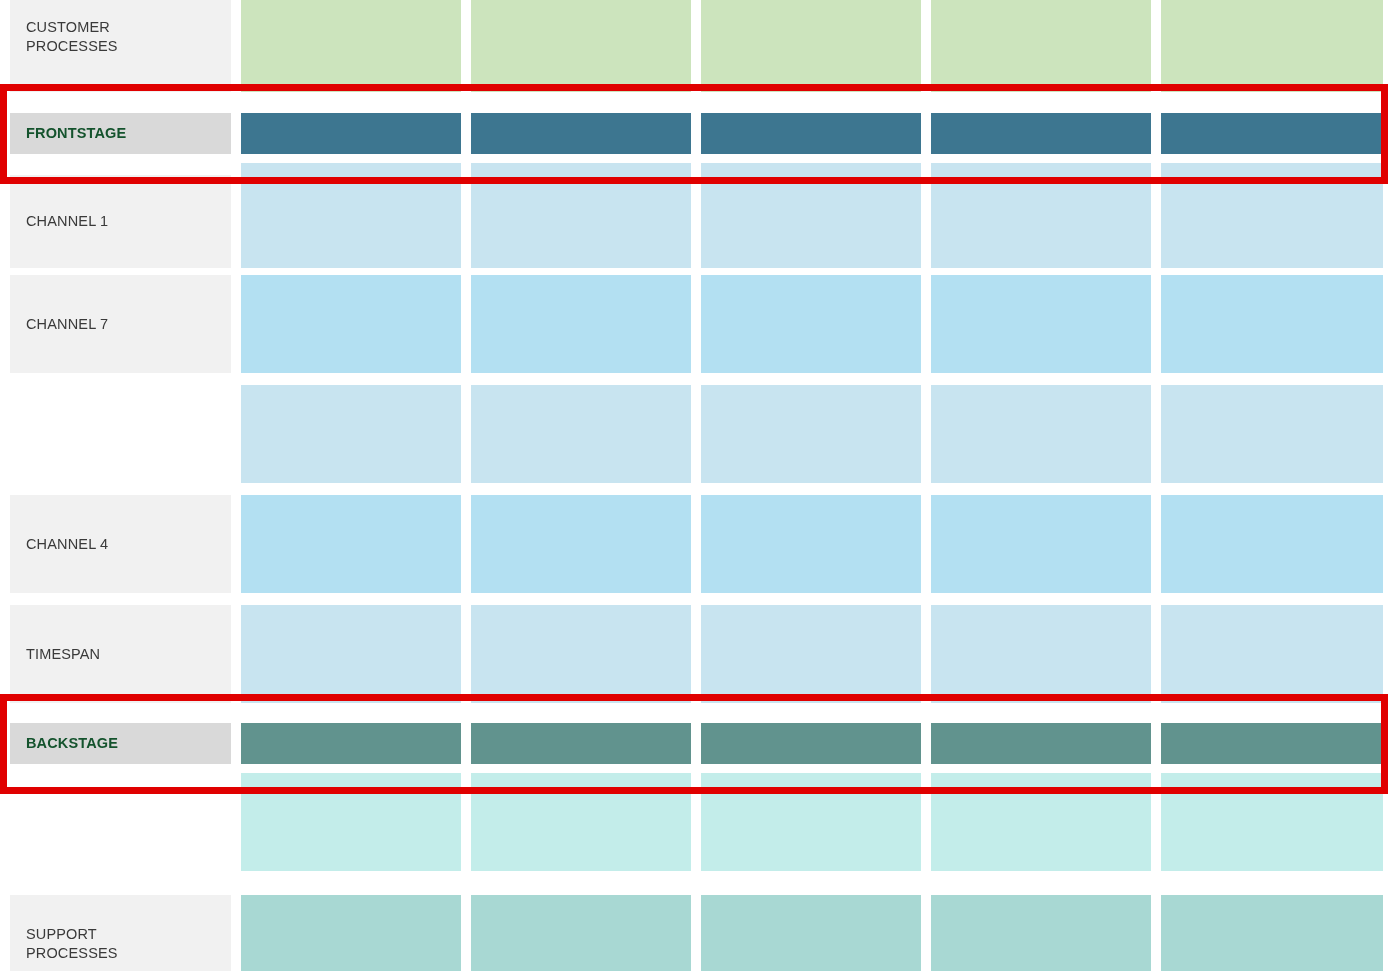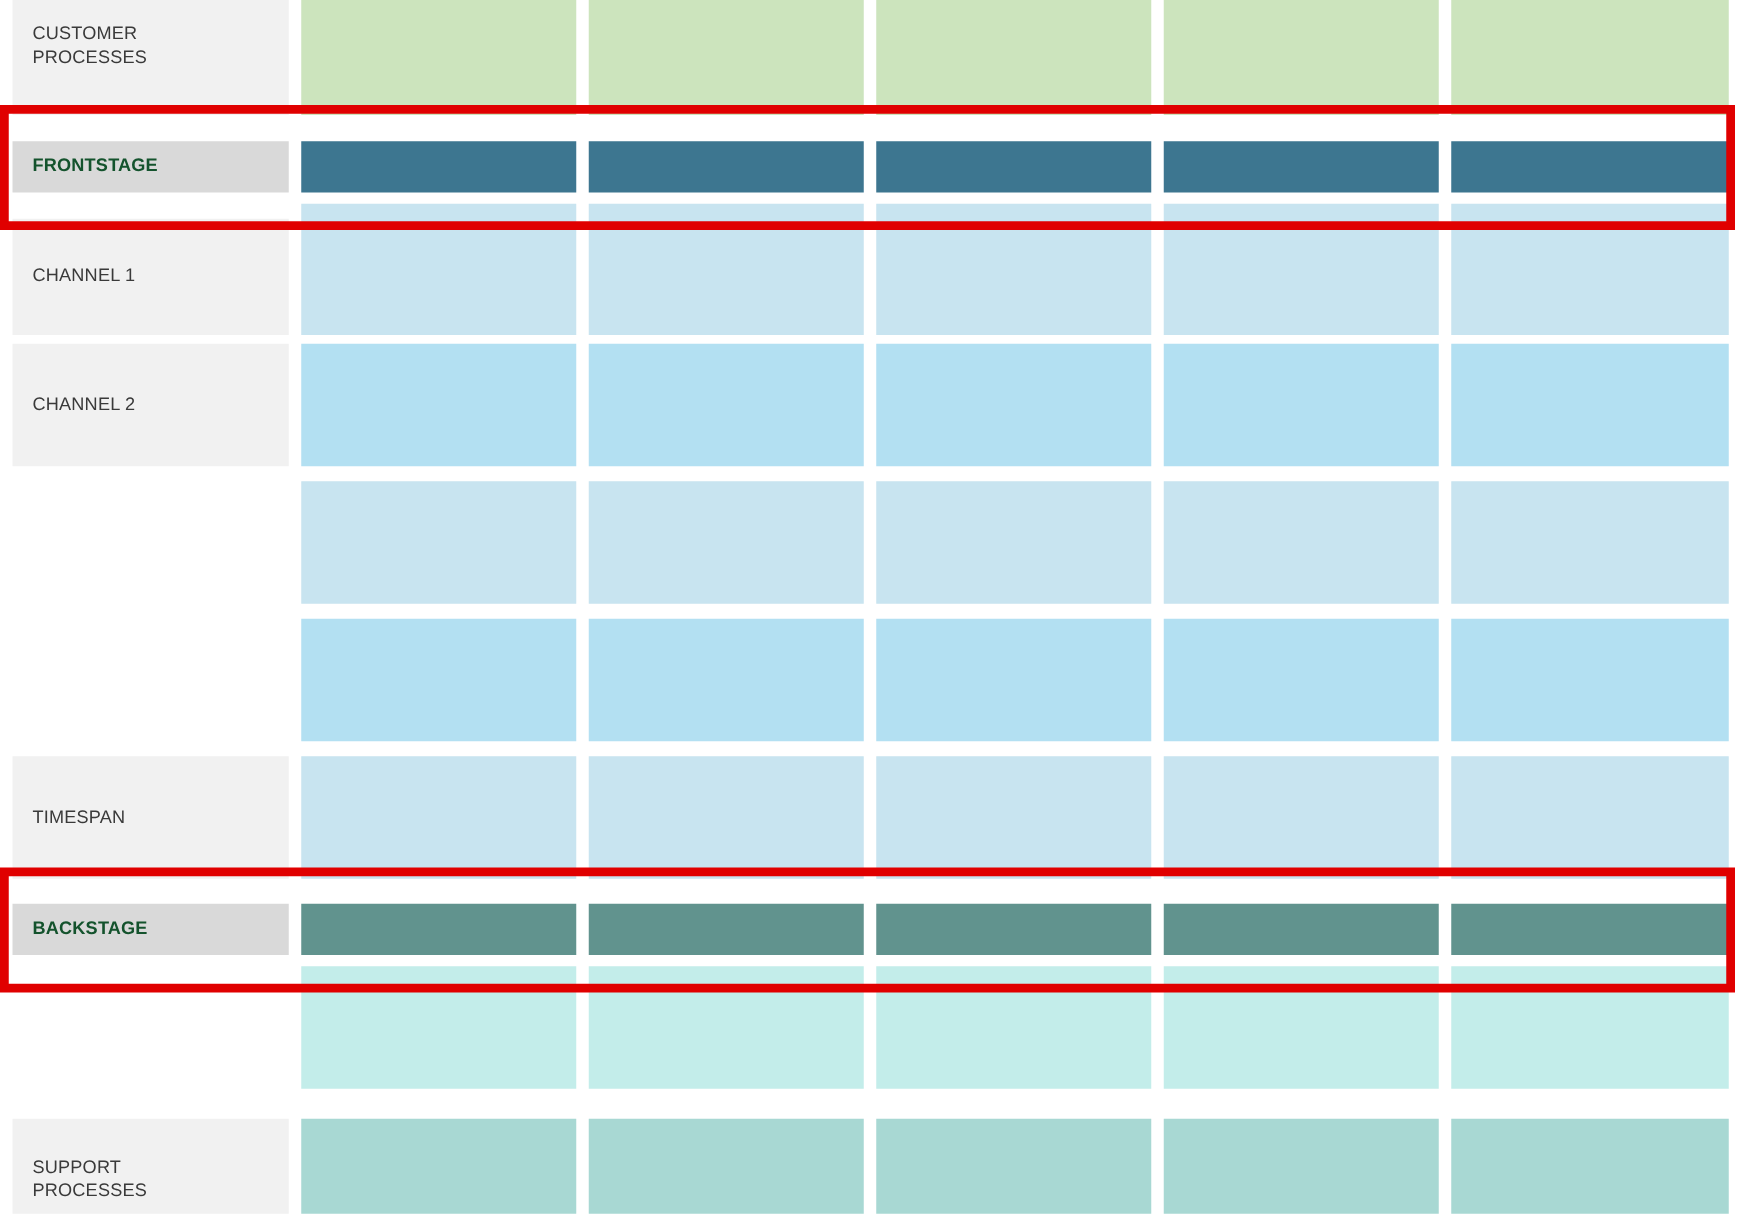--- a/index.html
+++ b/index.html
@@ -124,40 +124,43 @@
         <div class="cells">
           <div class="cell col-0" style="background: rgb(200, 228, 240);"></div>
           <div class="cell col-1" style="background: rgb(200, 228, 240);"></div>
           <div class="cell col-2" style="background: rgb(200, 228, 240);"></div>
           <div class="cell col-3" style="background: rgb(200, 228, 240);"></div>
           <div class="cell col-4" style="background: rgb(200, 228, 240);"></div>
         </div>
       </div>
       <div class="row" style="top: 275px; height: 98px;">
         <div class="row-label" style="top: 0px; height: 98px;">
-          <span class="row-label-text">CHANNEL 2</span>
+          <span class="row-label-text">CHANNEL 7</span>
         </div>
         <div class="cells">
           <div class="cell col-0" style="background: rgb(179, 224, 242);"></div>
           <div class="cell col-1" style="background: rgb(179, 224, 242);"></div>
           <div class="cell col-2" style="background: rgb(179, 224, 242);"></div>
           <div class="cell col-3" style="background: rgb(179, 224, 242);"></div>
           <div class="cell col-4" style="background: rgb(179, 224, 242);"></div>
         </div>
       </div>
       <div class="row" style="top: 385px; height: 98px;">
         <div class="cells">
           <div class="cell col-0" style="background: rgb(200, 228, 240);"></div>
           <div class="cell col-1" style="background: rgb(200, 228, 240);"></div>
           <div class="cell col-2" style="background: rgb(200, 228, 240);"></div>
           <div class="cell col-3" style="background: rgb(200, 228, 240);"></div>
           <div class="cell col-4" style="background: rgb(200, 228, 240);"></div>
         </div>
       </div>
       <div class="row" style="top: 495px; height: 98px;">
+        <div class="row-label" style="top: 0px; height: 98px;">
+          <span class="row-label-text">CHANNEL 4</span>
+        </div>
         <div class="cells">
           <div class="cell col-0" style="background: rgb(179, 224, 242);"></div>
           <div class="cell col-1" style="background: rgb(179, 224, 242);"></div>
           <div class="cell col-2" style="background: rgb(179, 224, 242);"></div>
           <div class="cell col-3" style="background: rgb(179, 224, 242);"></div>
           <div class="cell col-4" style="background: rgb(179, 224, 242);"></div>
         </div>
       </div>
       <div class="row" style="top: 605px; height: 98px;">
         <div class="row-label" style="top: 0px; height: 98px;">

